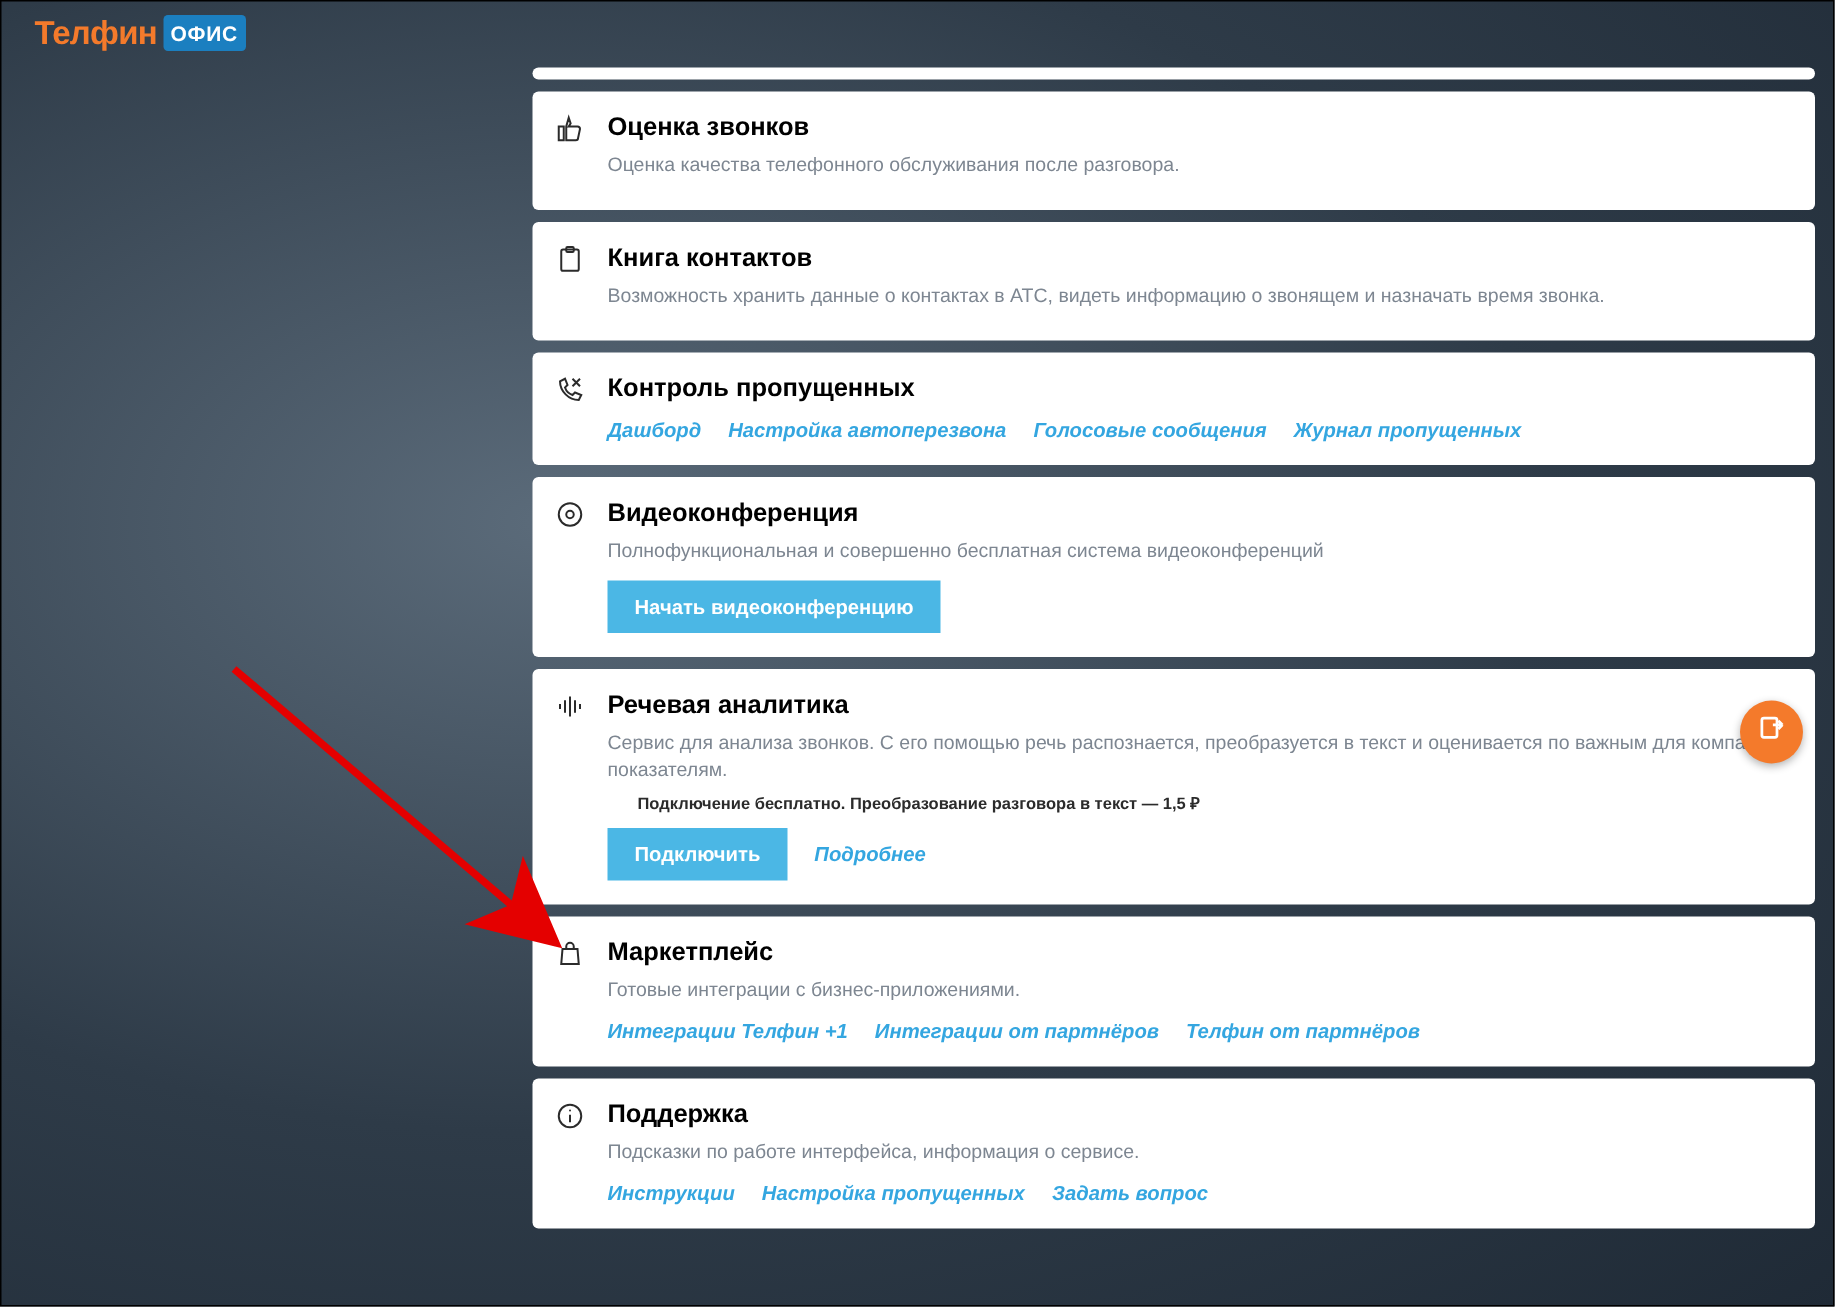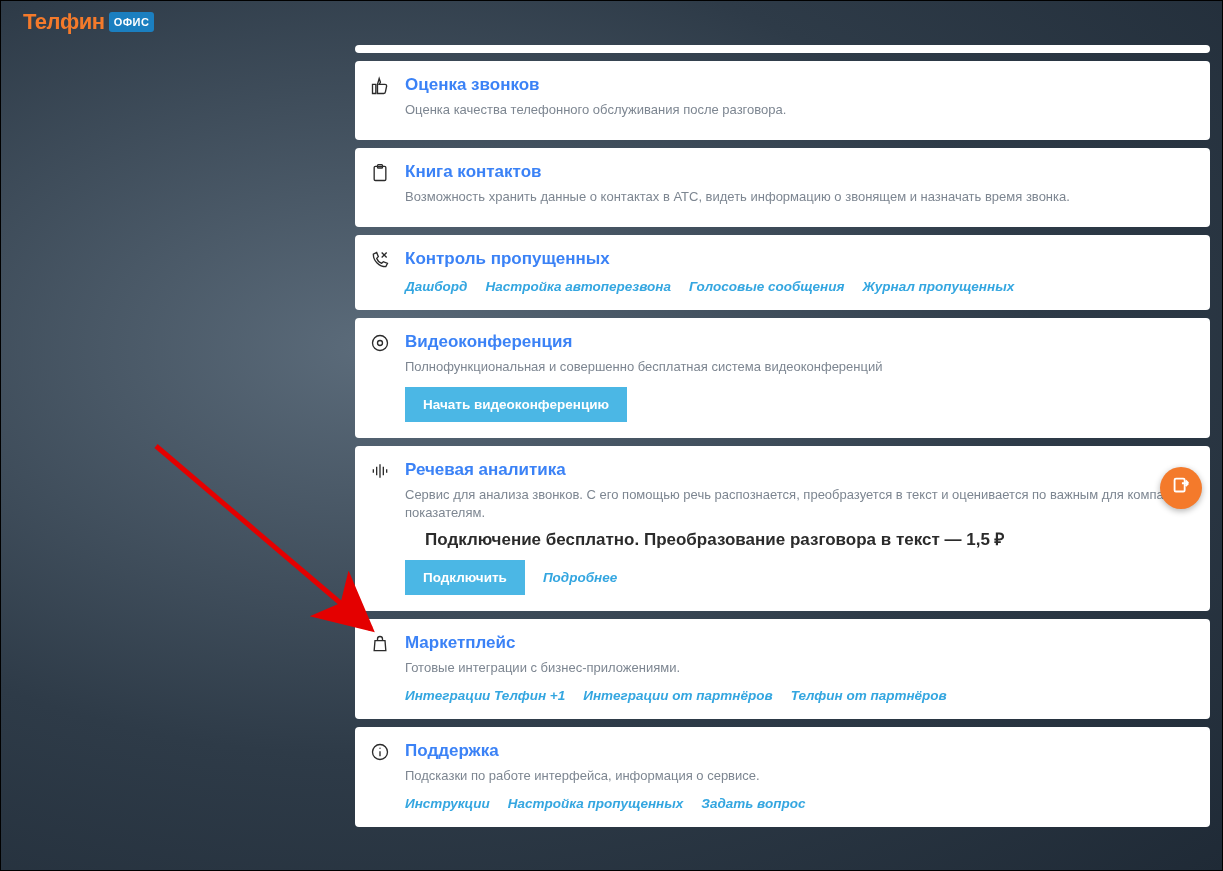--- a/index.html
+++ b/index.html
@@ -25,21 +25,21 @@
   }
   .logo-text {
     font-weight: 700;
     font-size: 22px;
     color: #f47a2b;
     letter-spacing: -0.5px;
   }
   .logo-badge {
     background: #1b7fc0;
     color: #fff;
-    font-size: 11px;
+    font-size: 14px;
     padding: 4px 5px;
     border-radius: 3px;
     font-weight: 700;
     text-transform: uppercase;
     letter-spacing: 0.5px;
   }
   .content {
     position: absolute;
     left: 354px;
     right: 12px;
@@ -68,31 +68,31 @@
     height: 22px;
     color: #2b2b2b;
     display: flex;
     align-items: center;
     justify-content: center;
   }
   .card-icon svg { width: 20px; height: 20px; stroke: currentColor; fill: none; stroke-width: 1.6; }
   .card h3 {
     font-size: 17px;
     font-weight: 700;
-    color: #3b82f6;
+    color: #000000;
     margin-bottom: 6px;
   }
   .card p.desc {
     font-size: 13px;
     color: #7d8691;
     line-height: 1.45;
     margin-bottom: 4px;
   }
   .card p.price {
-    font-size: 17px;
+    font-size: 11px;
     color: #2b2b2b;
     font-weight: 600;
     margin-top: 0;
     margin-bottom: 4px;
     padding-left: 20px;
   }
   .links {
     margin-top: 10px;
     display: flex;
     flex-wrap: wrap;

